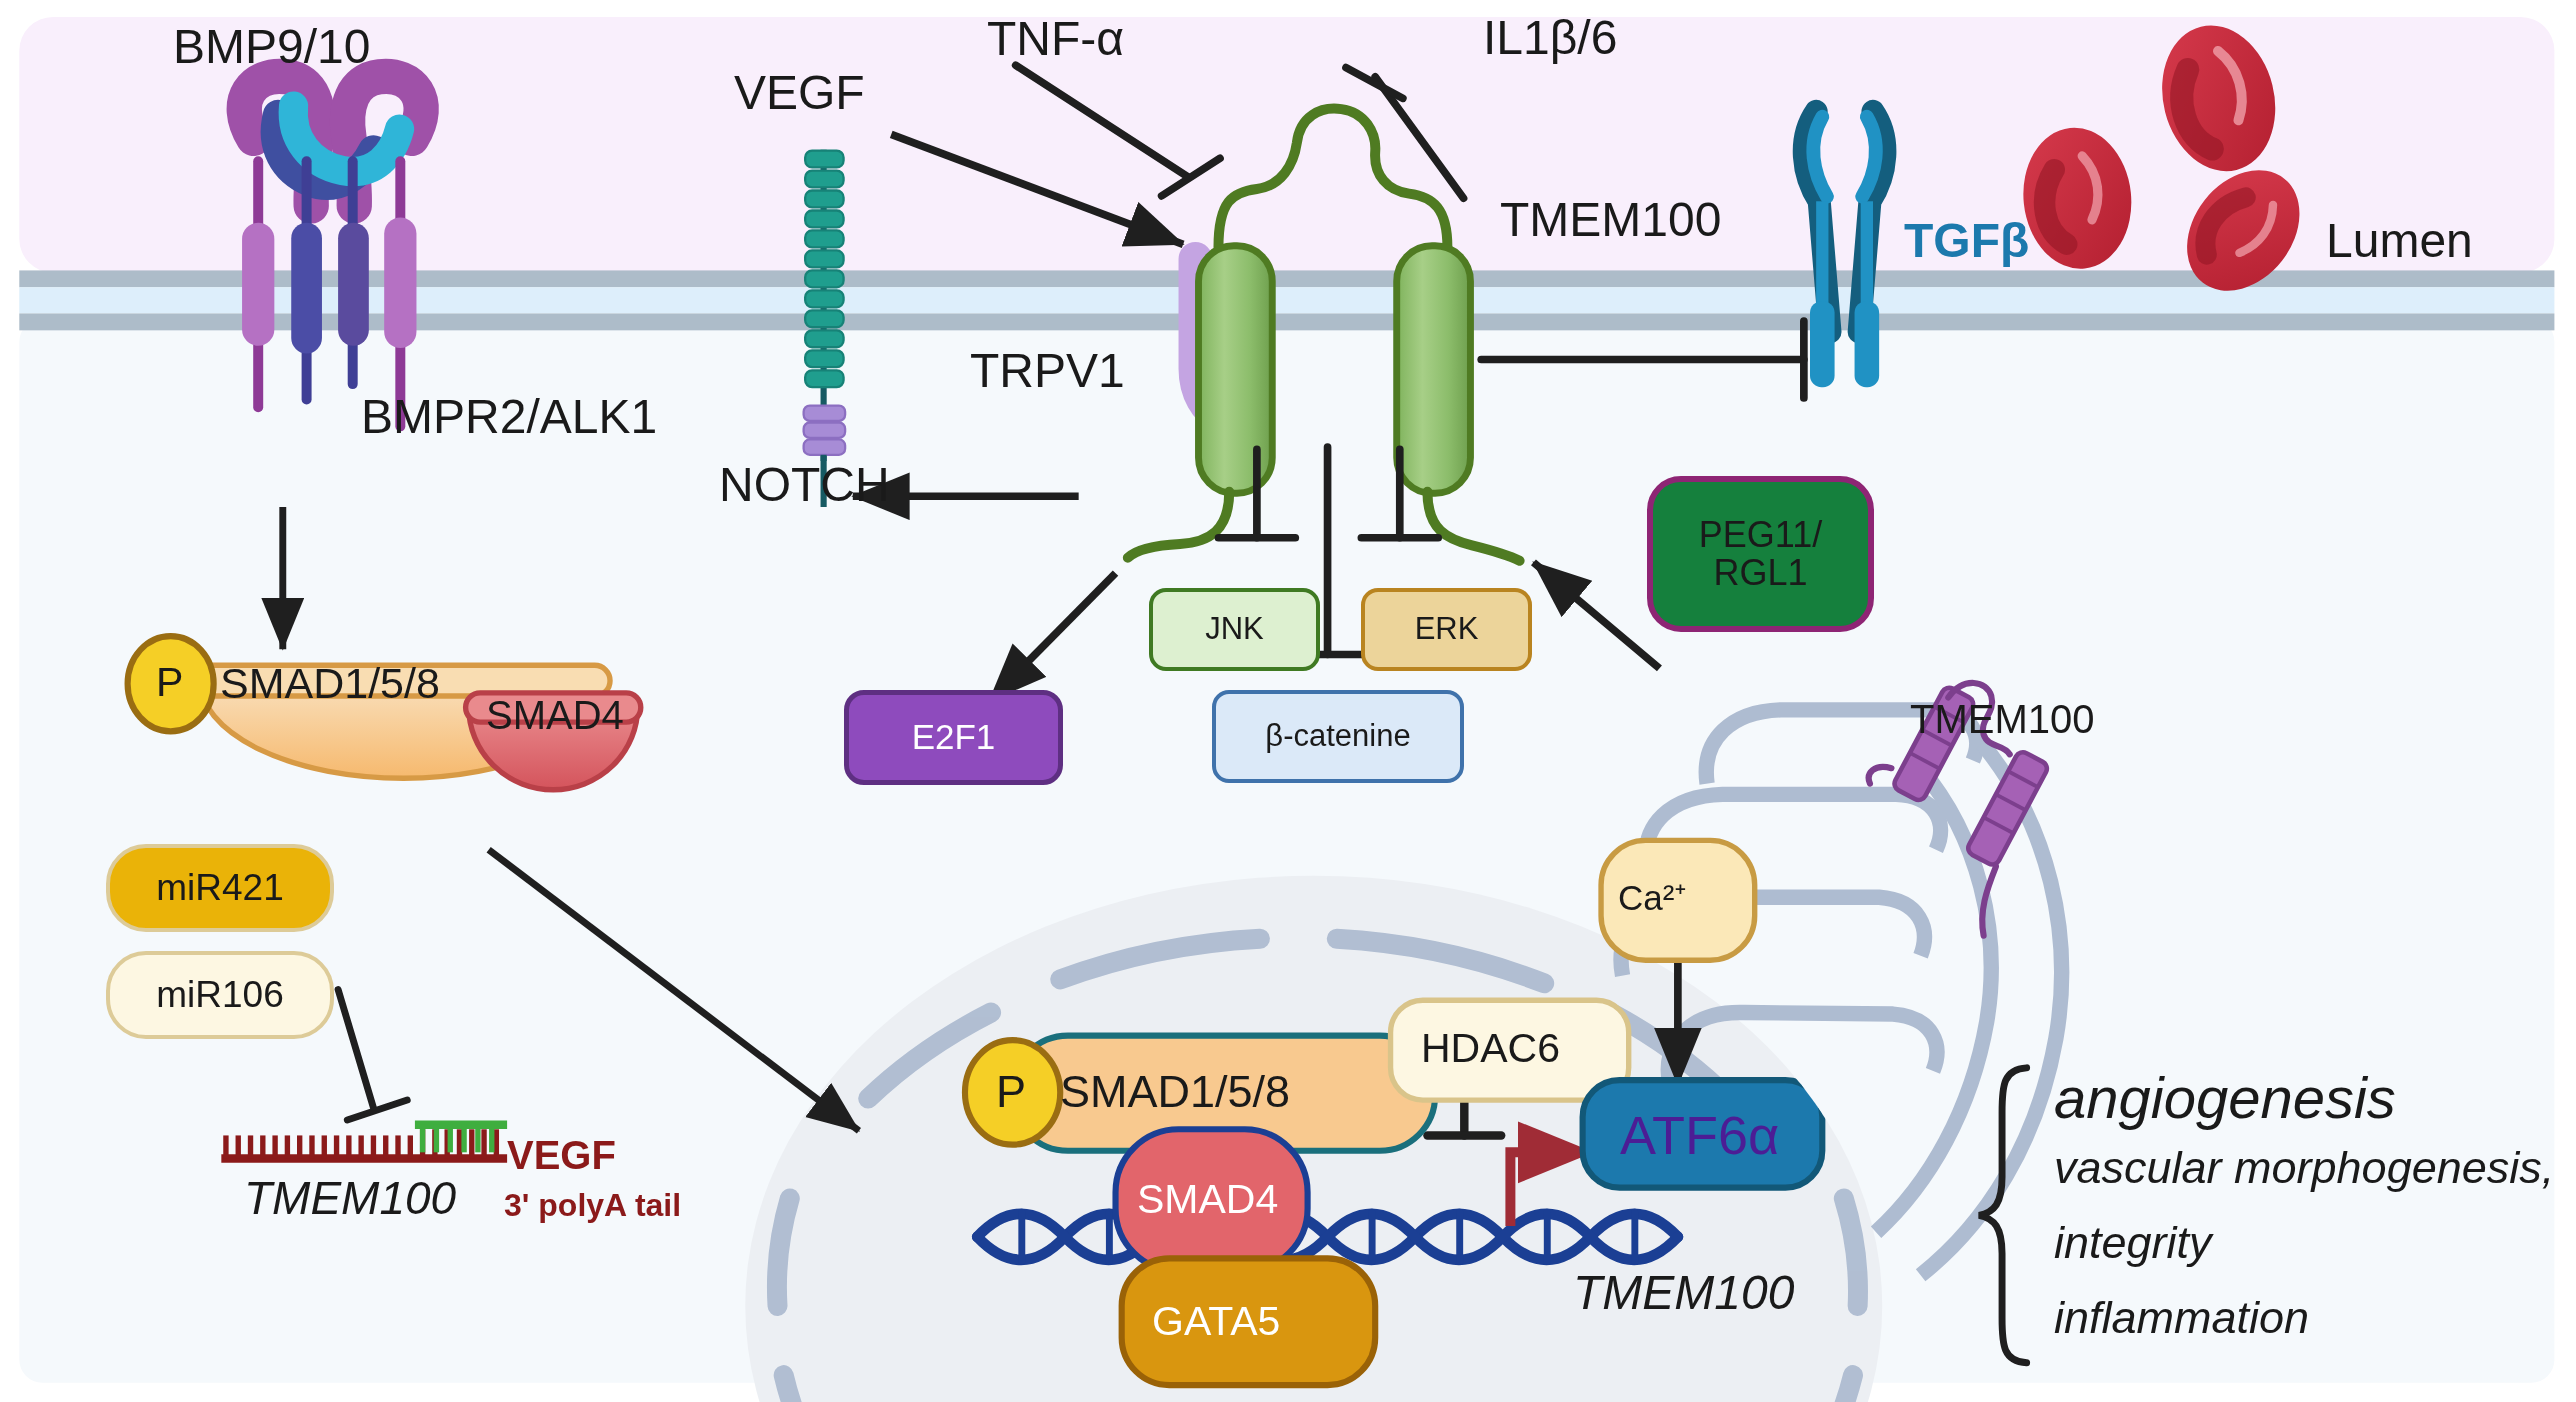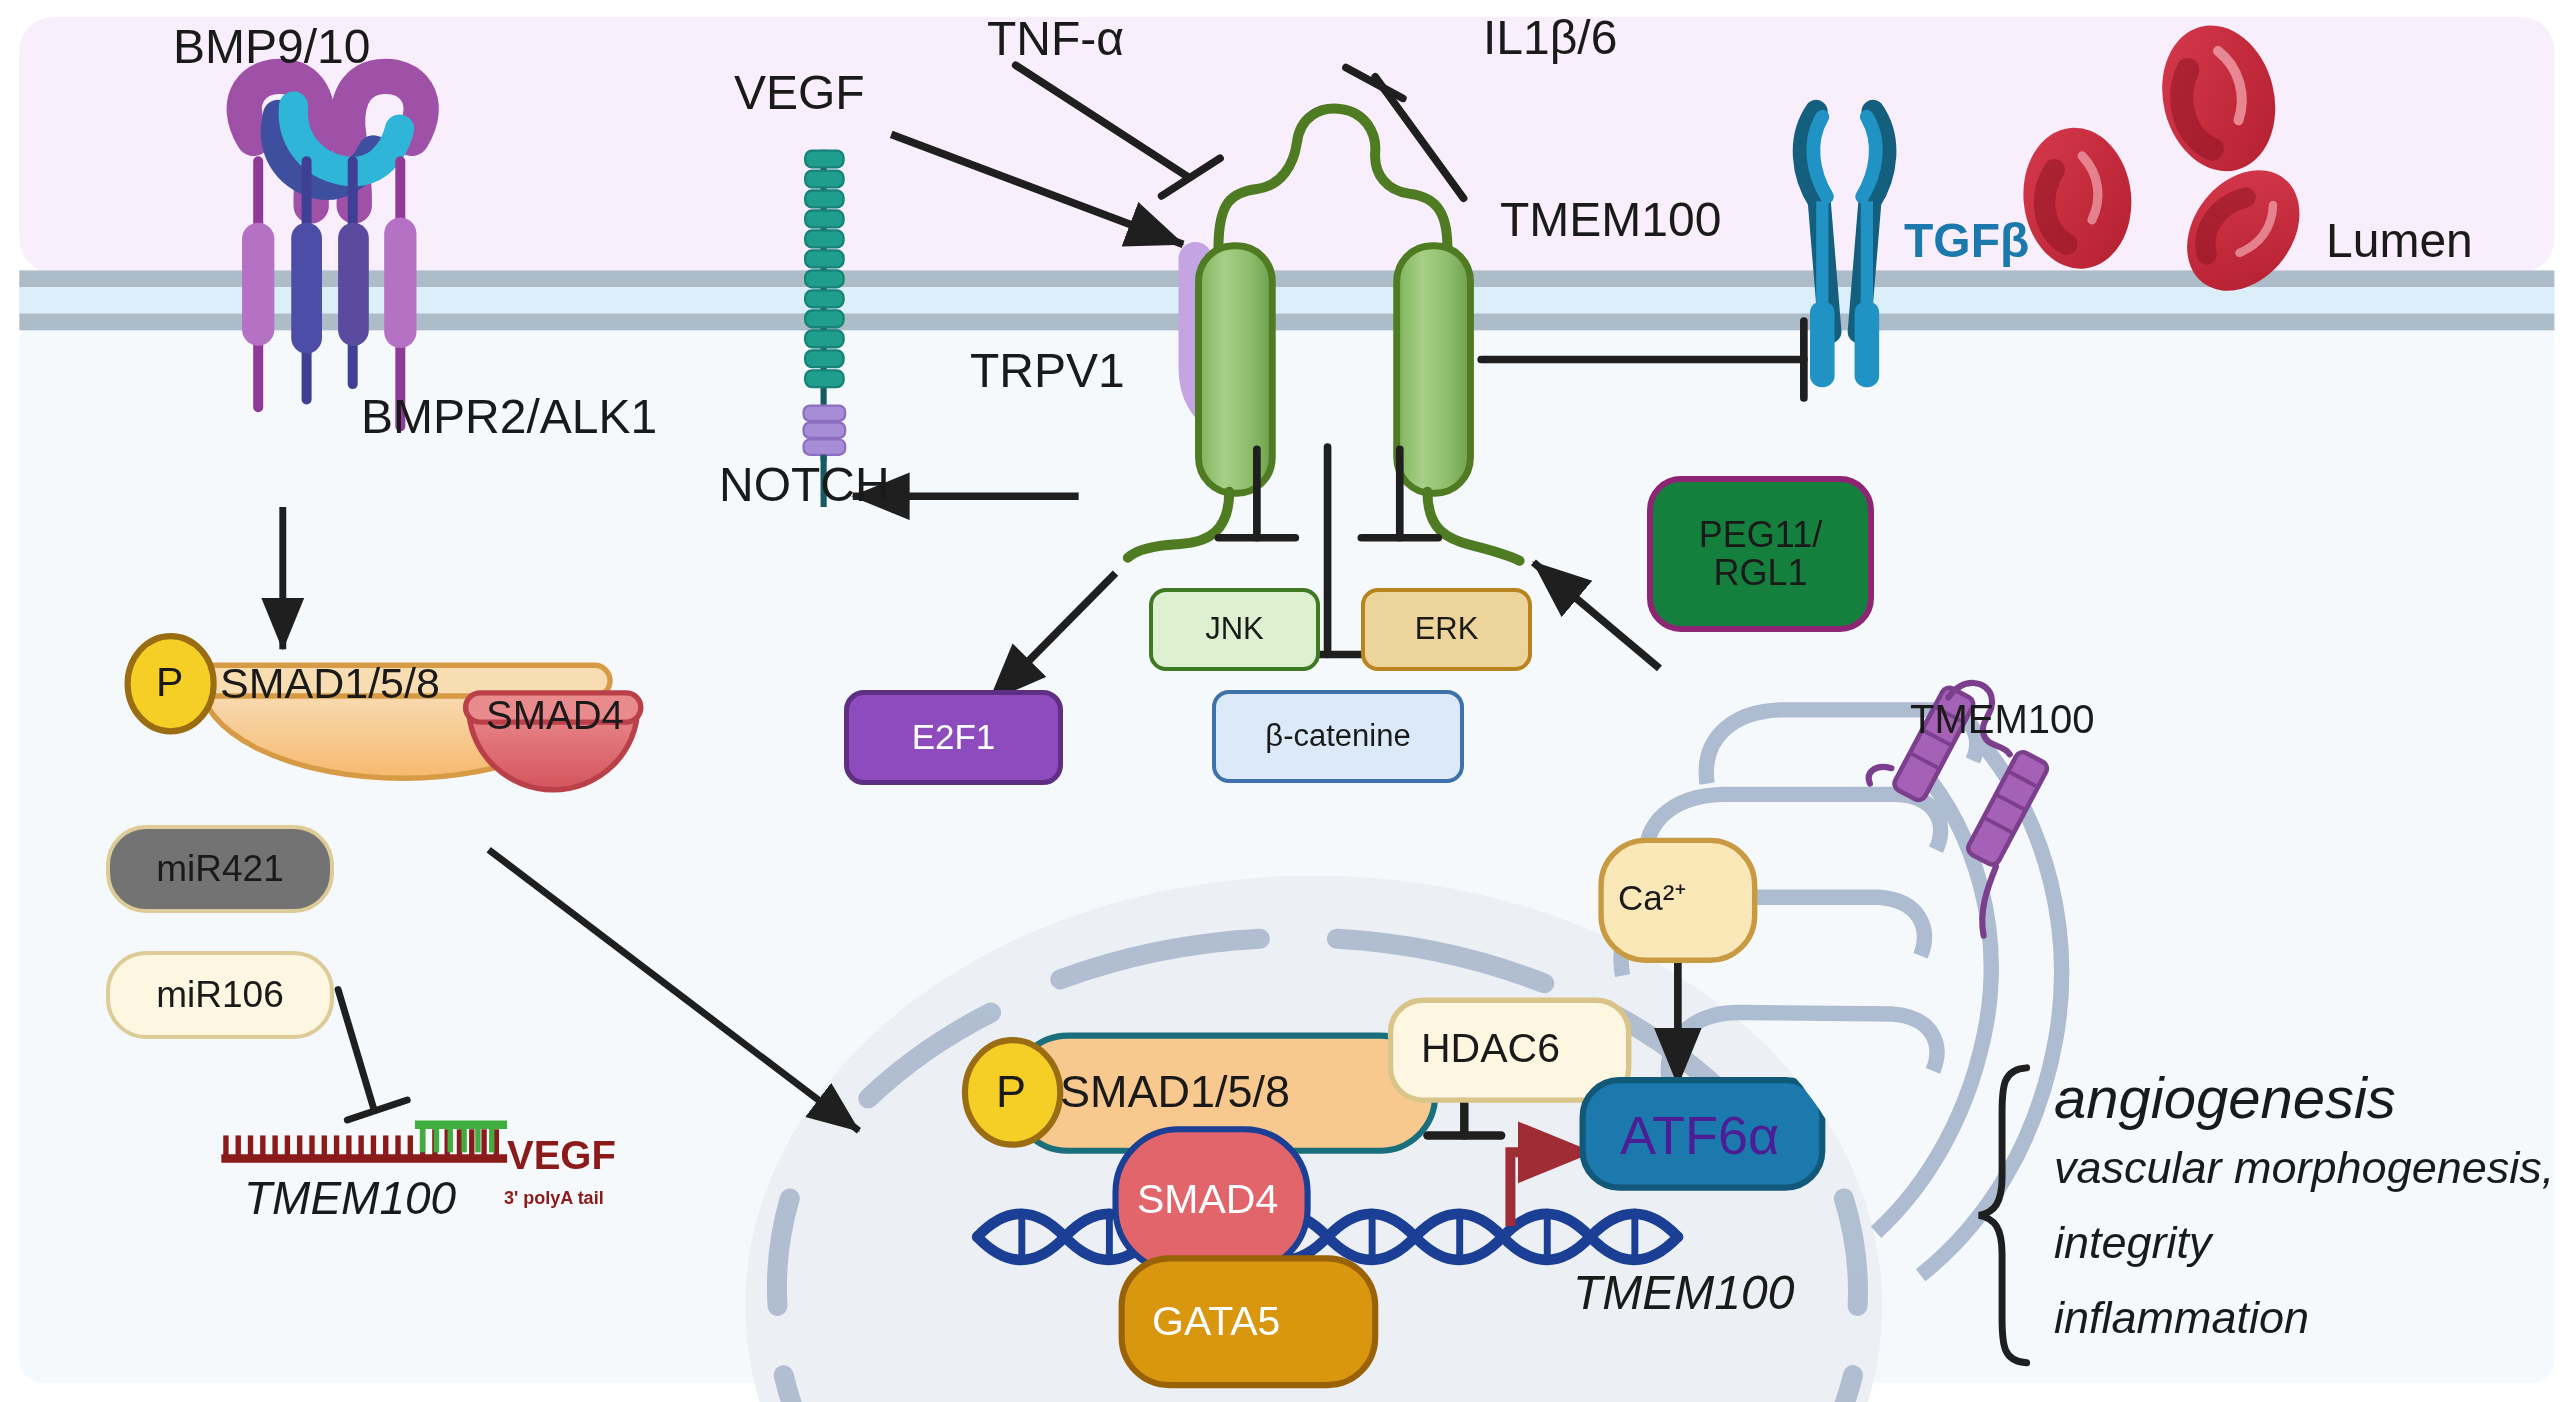--- a/index.html
+++ b/index.html
@@ -362,32 +362,32 @@
 <div class="boxlbl" style="left:1647px;top:476px;width:215px;height:144px;border-radius:34px;
             background:#15803d;border:6.1px solid #8e2574;color:#1a1a1a;font-size:36px;white-space:pre-line;">
   <span>PEG11/
 RGL1</span>
 </div>
 
 <div class="lbl" style="left:156px;top:662px;font-size:41px;">P</div>
 <div class="lbl" style="left:220px;top:662px;font-size:43px;">SMAD1/5/8</div>
 <div class="lbl" style="left:486px;top:695px;font-size:40px;">SMAD4</div>
 
-<div class="boxlbl" style="left:106px;top:825px;width:220px;height:80px;border-radius:40px;
-            background:#737373;border:4.6px solid #ddcb98;color:#1a1a1a;font-size:37px;">
+<div class="boxlbl" style="left:106px;top:844px;width:220px;height:80px;border-radius:40px;
+            background:#eab308;border:4.6px solid #ddcb98;color:#1a1a1a;font-size:37px;">
   <span>miR421</span>
 </div>
 <div class="boxlbl" style="left:106px;top:951px;width:220px;height:80px;border-radius:40px;
             background:#fdf7e2;border:4.6px solid #ddcb98;color:#1a1a1a;font-size:37px;">
   <span>miR106</span>
 </div>
 
 <div class="lbl ital" style="left:244px;top:1175px;font-size:46px;">TMEM100</div>
 <div class="lbl" style="left:507px;top:1135px;font-size:40px;color:#8b1a1a;font-weight:bold;">VEGF</div>
-<div class="lbl" style="left:504px;top:1189px;font-size:18px;color:#8b1a1a;font-weight:bold;">3' polyA tail</div>
+<div class="lbl" style="left:504px;top:1189px;font-size:32px;color:#8b1a1a;font-weight:bold;">3' polyA tail</div>
 
 <div class="lbl" style="left:996px;top:1069px;font-size:45px;">P</div>
 <div class="lbl" style="left:1060px;top:1069px;font-size:45px;">SMAD1/5/8</div>
 <div class="lbl" style="left:1137px;top:1179px;font-size:41px;color:#ffffff;">SMAD4</div>
 <div class="lbl" style="left:1152px;top:1301px;font-size:41px;color:#ffffff;">GATA5</div>
 <div class="lbl" style="left:1421px;top:1028px;font-size:41px;">HDAC6</div>
 <div class="lbl" style="left:1620px;top:1108px;font-size:54px;color:#4c1d95;">ATF6α</div>
 <div class="lbl ital" style="left:1573px;top:1269px;font-size:48px;">TMEM100</div>
 
 <div class="lbl" style="left:1618px;top:880px;font-size:35px;">Ca²⁺</div>

